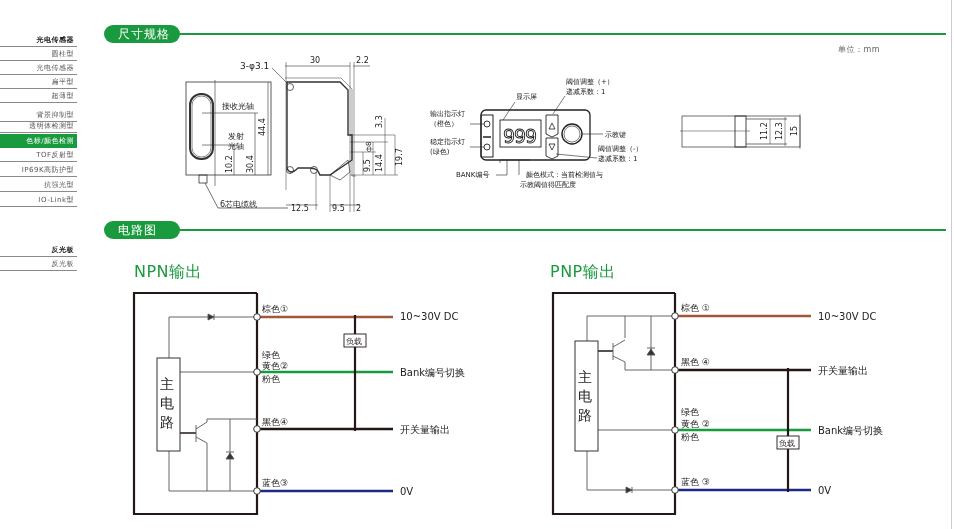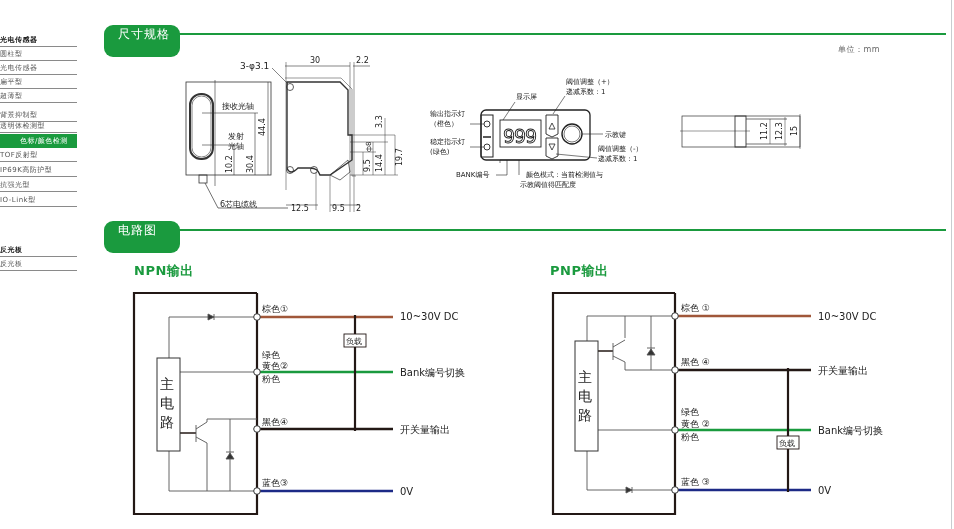--- a/index.html
+++ b/index.html
@@ -2,35 +2,35 @@
 <html><head>
 <meta charset="utf-8">
 <style>
   html, body { margin:0; padding:0; background:#ffffff; }
   body { width:954px; height:529px; position:relative; overflow:hidden;
          font-family:"DejaVu Sans", sans-serif; color:#333; }
   .right-rule { position:absolute; left:951px; top:0; width:1px; height:529px; background:#c9ccd0; }
 
   
   .sidebar { position:absolute; left:0; top:0; width:78px; }
-  .sb-item { position:absolute; left:0; width:77px; height:14px; text-align:left;
+  .sb-item { position:absolute; left:0; width:77px; height:14px; text-align:right;
              font-size:7px; line-height:14px; color:#555; border-bottom:1px solid #8a8a8a;
              box-sizing:border-box; padding-right:3px; letter-spacing:0.5px; cursor:pointer; }
   .sb-item.head { color:#222; font-weight:bold; }
   .sb-item.active { background:#1a9a3e; color:#fff; border-bottom-color:#1a9a3e;padding-left:20px; }
 
   
   .sec { position:absolute; left:104px; height:18px; }
-  .pill { position:absolute; left:0; top:0; height:32px; width:76px; background:#1a9a3e; color:#fff;
+  .pill { position:absolute; left:0; top:0; height:18px; width:76px; background:#1a9a3e; color:#fff;
           border-radius:9px; font-size:12px; line-height:18px; text-indent:14px; letter-spacing:1px; }
   .sec-line { position:absolute; left:70px; top:8px; height:2px; width:772px; background:#1a9a3e; }
 
   .unit { position:absolute; left:838px; top:44px; font-size:8px; color:#666; letter-spacing:0.5px; }
 
-  .sub-title { position:absolute; font-size:13px; color:#1a9a3e; letter-spacing:0.5px;font-weight:bold; }
+  .sub-title { position:absolute; font-size:16px; color:#1a9a3e; letter-spacing:0.5px; }
 
   .svglayer { position:absolute; left:0; top:0; }
   .t { font-family:"DejaVu Sans", sans-serif; fill:#222; }
 </style>
 </head>
 <body>
 
 <div class="right-rule"></div>
 
 <nav class="sidebar">

